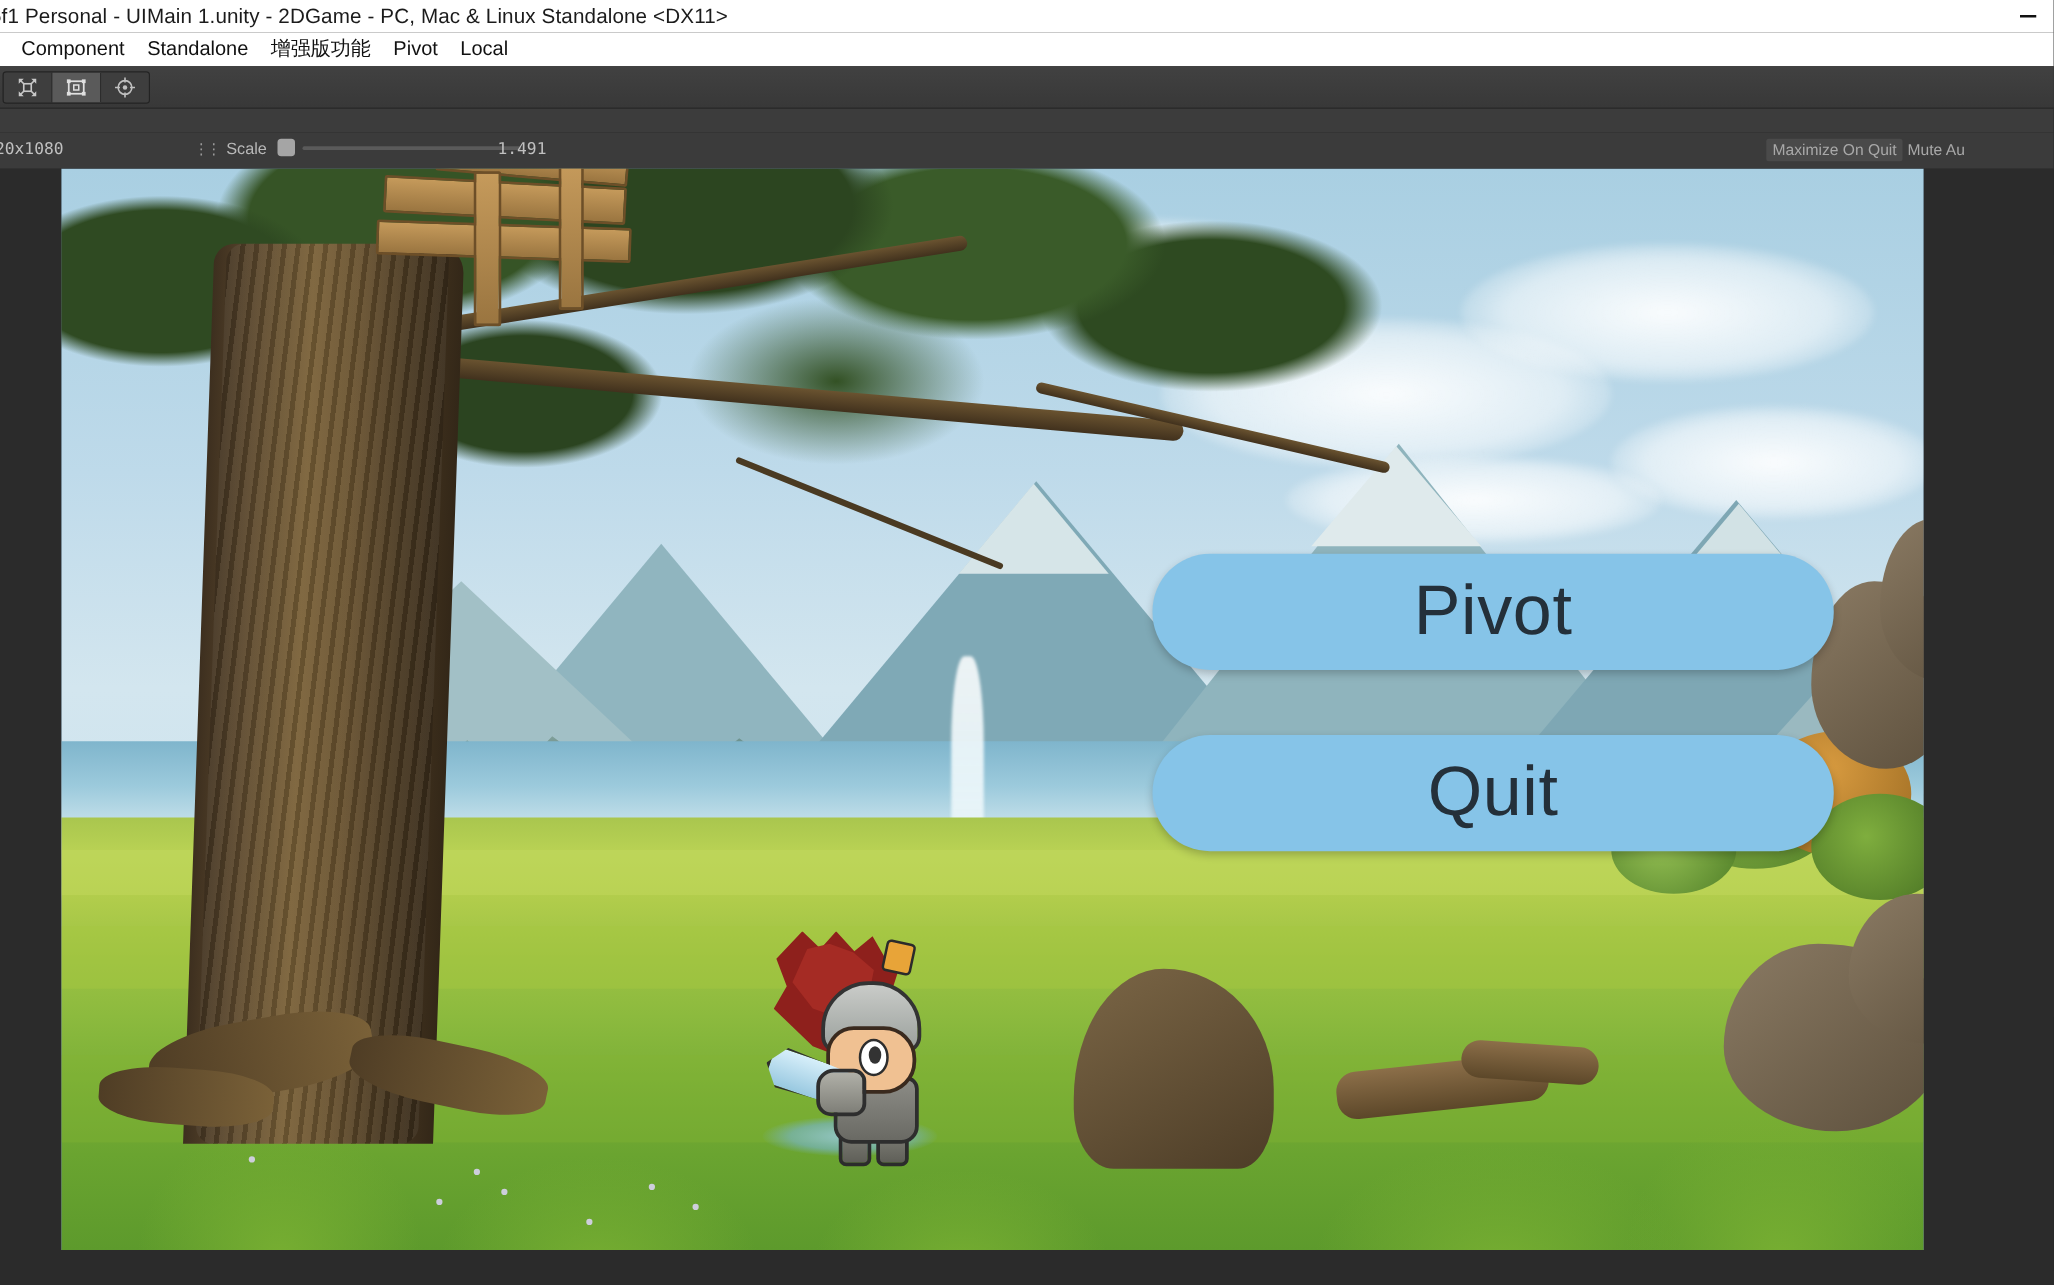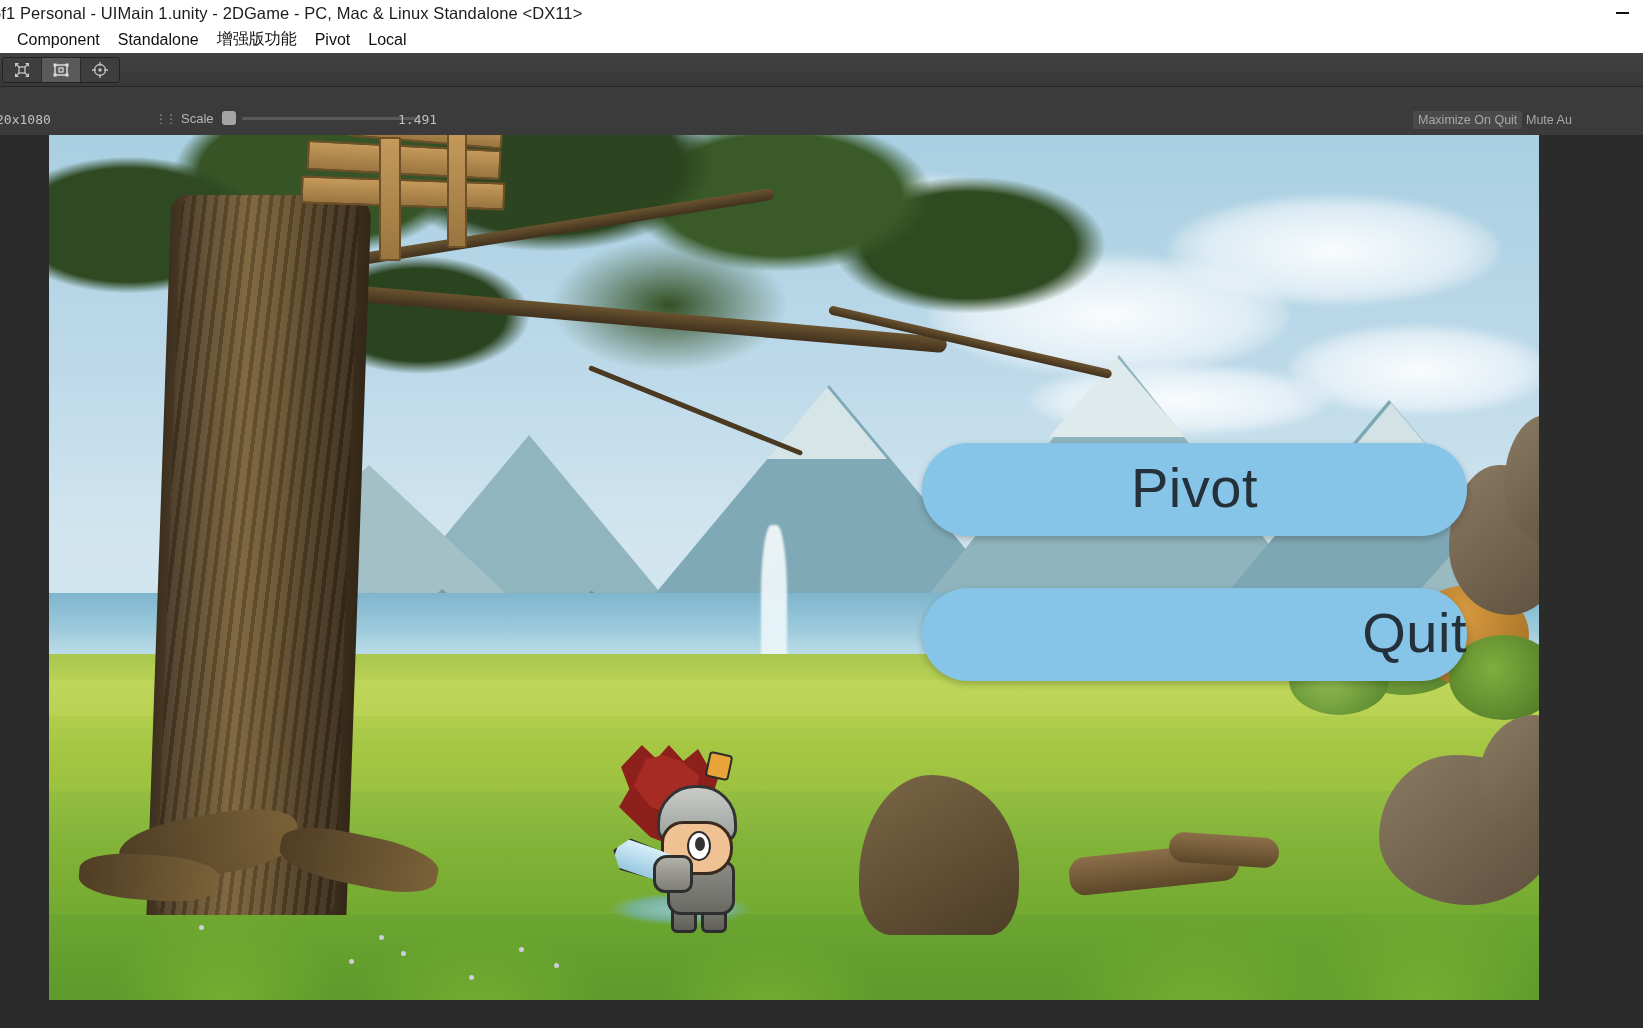--- a/index.html
+++ b/index.html
@@ -730,21 +730,21 @@
       <div class="k-eye"></div>
       <div class="k-pupil"></div>
       <div class="k-sword"></div>
       <div class="k-shoulder"></div>
     </div>
 
     <div class="menu-buttons">
       <div class="game-btn" style="background:#86c4e8;">
         <span>Pivot</span>
       </div>
-      <div class="game-btn" style="background:#86c4e8;justify-content:flex-end;">
+      <div class="game-btn" style="background:#86c4e8;">
         <span>Quit</span>
       </div>
     </div>
 
   </div>
 
   <div class="left-fill"></div>
   <div class="right-fill"></div>
   <div class="bottom-fill"></div>
 

